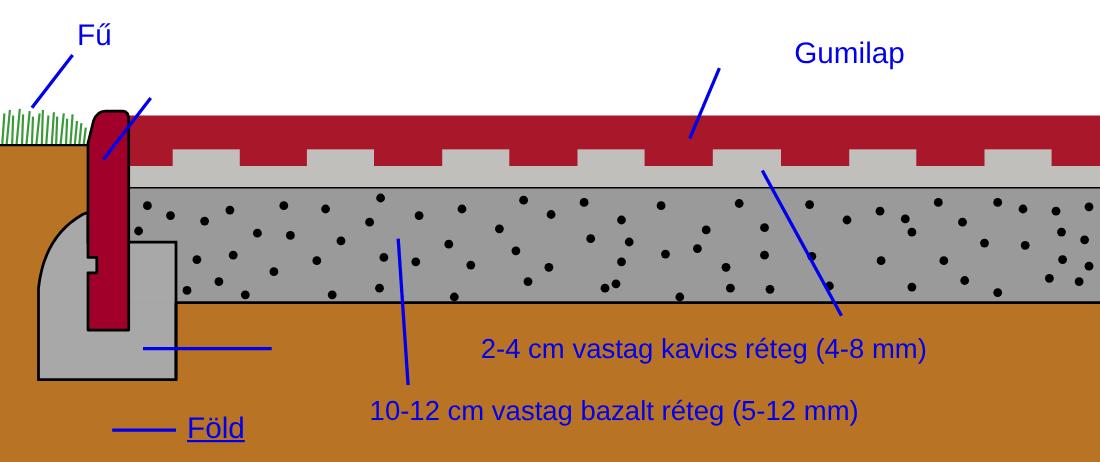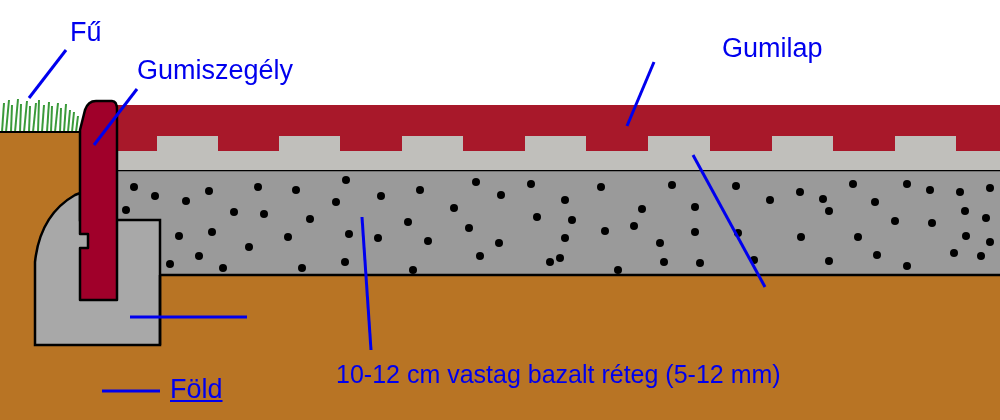--- a/index.html
+++ b/index.html
@@ -140,17 +140,17 @@
       <line x1="137" y1="89" x2="94" y2="145"></line>
       <line x1="654" y1="62" x2="627" y2="126"></line>
       <line x1="693" y1="155" x2="765" y2="287"></line>
       <line x1="362" y1="217" x2="371" y2="350"></line>
       <line x1="130" y1="317" x2="247" y2="317"></line>
       <line x1="102" y1="391" x2="160" y2="391"></line>
     </g>
   </svg>
 
   <div class="lbl big" style="left:70px;top:19px;">Fű</div>
-  <div class="lbl big" style="left:137px;top:57px;">Gumiszegély</div>
   <div class="lbl big" style="left:683px;top:35px;margin-left:39px;">Gumilap</div>
   <div class="lbl big" style="left:170px;top:376px;text-decoration:underline;">Föld</div>
+  <div class="lbl mid" style="left:437px;top:305px;">2-4 cm vastag kavics réteg (4-8 mm)</div>
   <div class="lbl mid" style="left:336px;top:362px;">10-12 cm vastag bazalt réteg (5-12 mm)</div>
 </div>
 
 </body></html>

